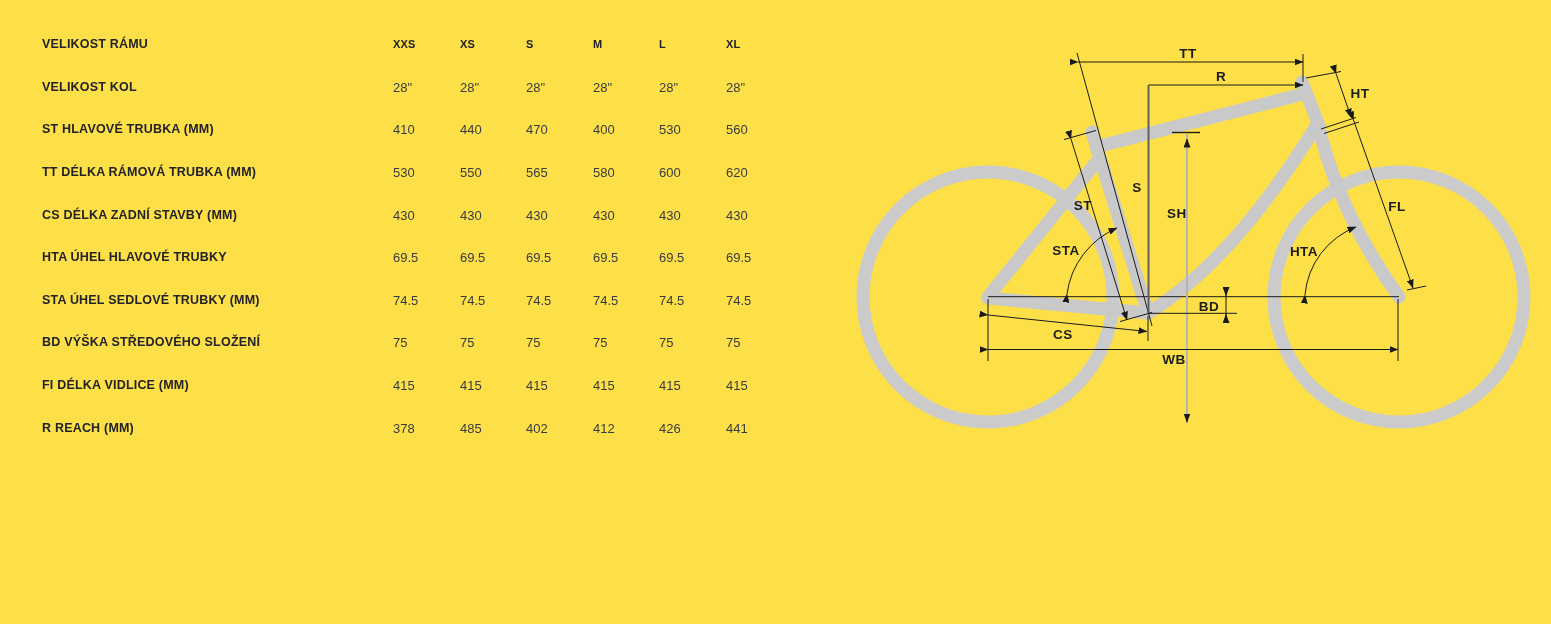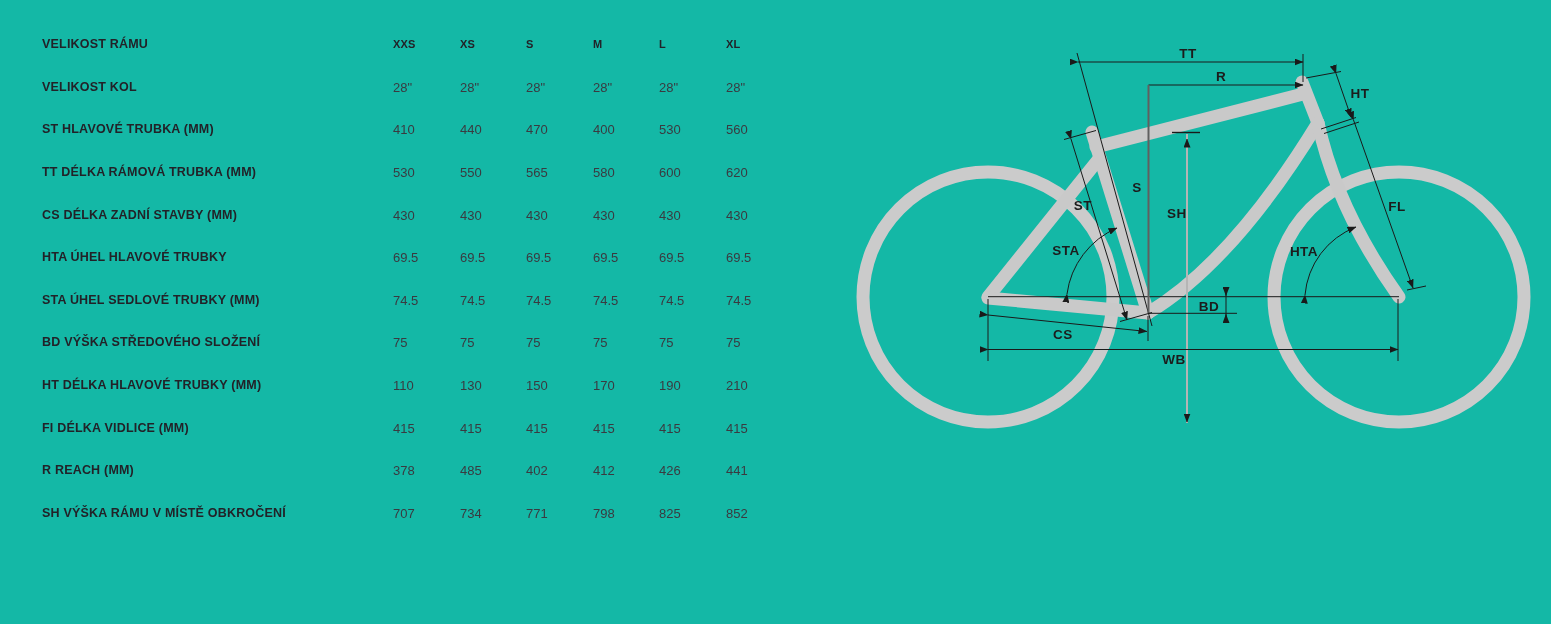--- a/index.html
+++ b/index.html
@@ -1,16 +1,16 @@
 <!DOCTYPE html>
 <html><head>
 <meta charset="utf-8">
 <style>
   html,body{margin:0;padding:0;background:#ffffff;}
-  #page{position:relative;width:1551px;height:624px;background:#14b8a6;overflow:hidden;
+  #page{position:relative;width:1551px;height:624px;background:#fde047;overflow:hidden;
         font-family:"Liberation Sans",sans-serif;}
   
   #geo-table{position:absolute;left:42px;top:23px;width:770px;}
   .trow{position:relative;height:42.6px;}
   .trow .lab{position:absolute;left:0;top:50%;transform:translateY(-50%);
              font-size:12.5px;font-weight:700;color:#222228;letter-spacing:.2px;white-space:nowrap;}
   .trow .val{position:absolute;top:50%;transform:translateY(-50%);
              font-size:13px;font-weight:400;color:#3a3a40;white-space:nowrap;}
   .trow.hdr .val{font-weight:700;color:#222228;font-size:11px;letter-spacing:.2px;}
   .c0{left:351px}.c1{left:418px}.c2{left:484px}.c3{left:551px}.c4{left:617px}.c5{left:684px}
@@ -105,29 +105,20 @@
     <div class="trow">
       <span class="lab">BD VÝŠKA STŘEDOVÉHO SLOŽENÍ</span>
       <span class="val c0">75</span>
       <span class="val c1">75</span>
       <span class="val c2">75</span>
       <span class="val c3">75</span>
       <span class="val c4">75</span>
       <span class="val c5">75</span>
     </div>
 
-    <div class="trow">
-      <span class="lab">HT DÉLKA HLAVOVÉ TRUBKY (MM)</span>
-      <span class="val c0">110</span>
-      <span class="val c1">130</span>
-      <span class="val c2">150</span>
-      <span class="val c3">170</span>
-      <span class="val c4">190</span>
-      <span class="val c5">210</span>
-    </div>
 
     <div class="trow">
       <span class="lab">FI DÉLKA VIDLICE (MM)</span>
       <span class="val c0">415</span>
       <span class="val c1">415</span>
       <span class="val c2">415</span>
       <span class="val c3">415</span>
       <span class="val c4">415</span>
       <span class="val c5">415</span>
     </div>
@@ -137,29 +128,20 @@
       <span class="val c0">378</span>
       <span class="val c1">485</span>
       <span class="val c2">402</span>
       <span class="val c3">412</span>
       <span class="val c4">426</span>
       <span class="val c5">441</span>
     </div>
 
 
 
-    <div class="trow">
-      <span class="lab">SH VÝŠKA RÁMU V MÍSTĚ OBKROČENÍ</span>
-      <span class="val c0">707</span>
-      <span class="val c1">734</span>
-      <span class="val c2">771</span>
-      <span class="val c3">798</span>
-      <span class="val c4">825</span>
-      <span class="val c5">852</span>
-    </div>
   </div>
 
   <svg id="diagram" width="1551" height="624" viewBox="0 0 1551 624">
     <defs>
       <marker id="arr" markerWidth="9" markerHeight="7" refX="8.5" refY="3.5" orient="auto">
         <path d="M0,0 L9,3.5 L0,7 Z" fill="#1a1a1a"></path>
       </marker>
     </defs>
 
     <g>

